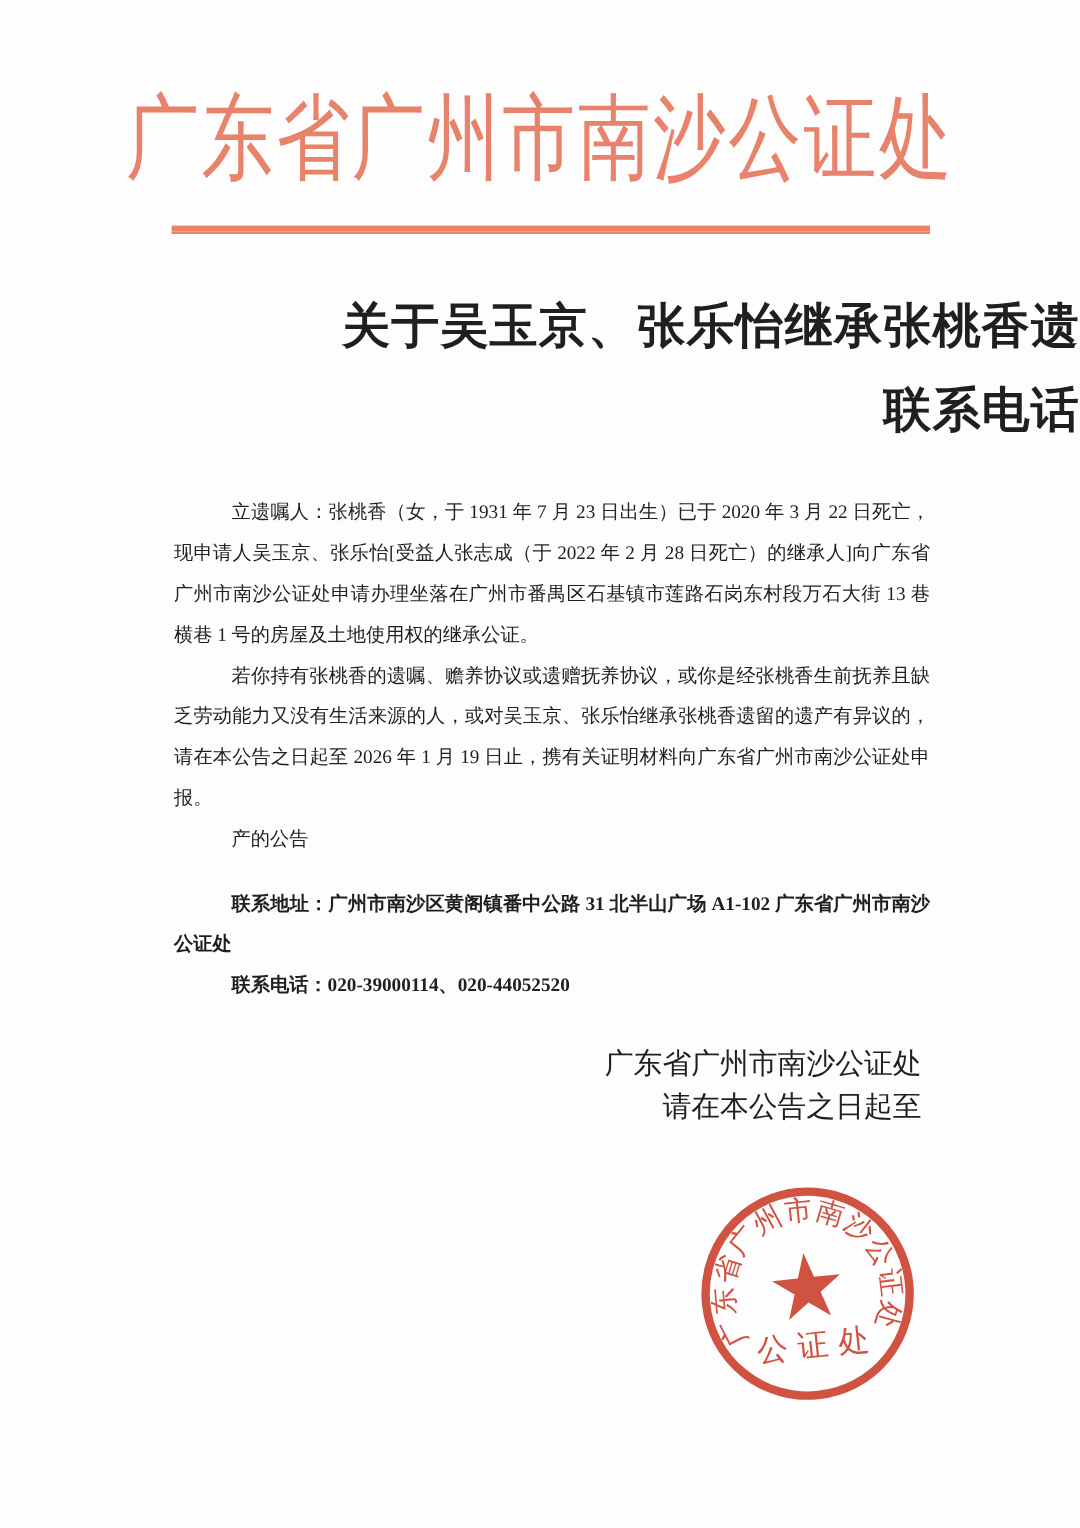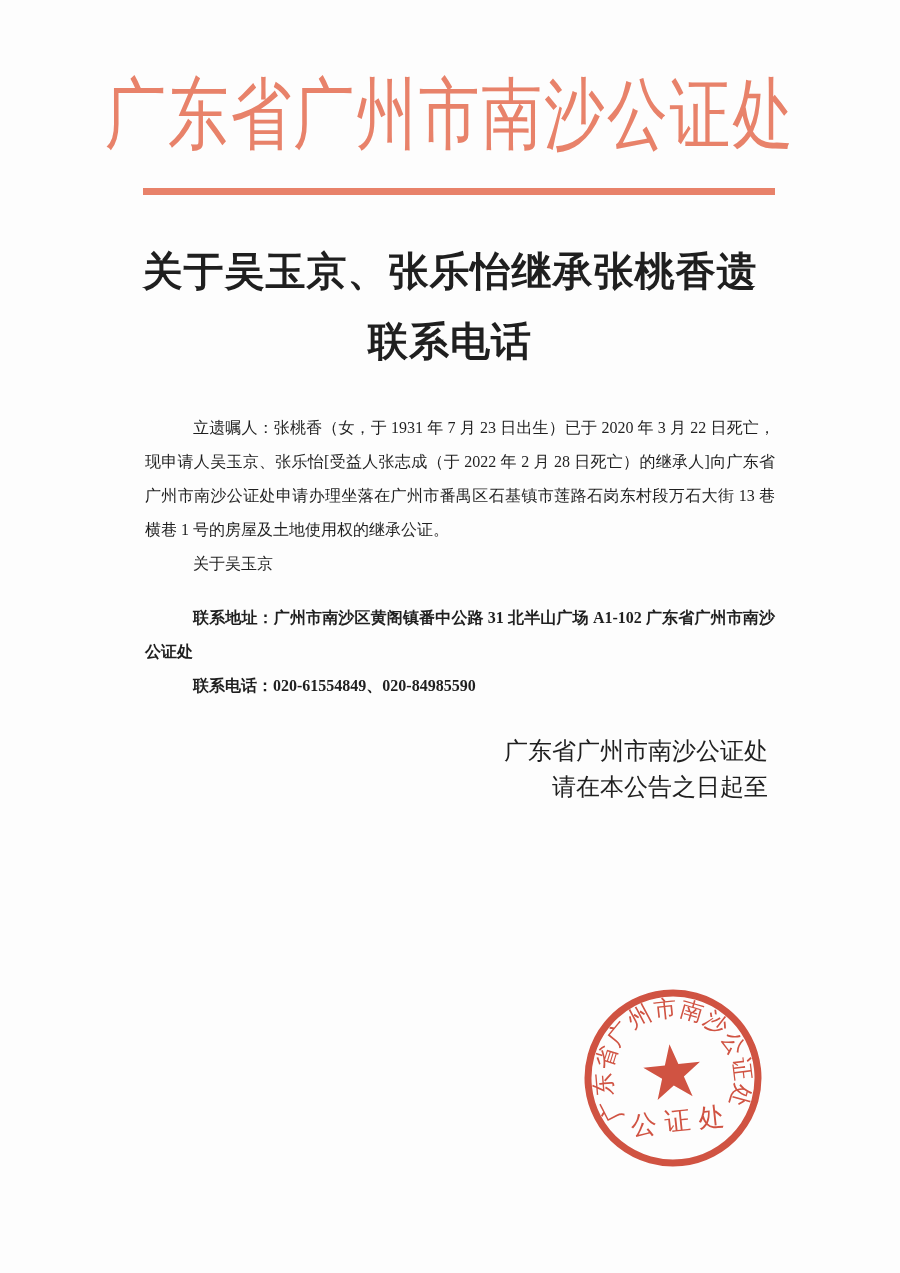--- a/index.html
+++ b/index.html
@@ -35,21 +35,21 @@
     margin: 54px 0 0 143px;
     width: 632px;
     height: 2px;
     border-top: 5px solid #e8826a;
     border-bottom: 2px solid #e8826a;
   }
 
   
   .notice-title {
     margin-top: 42px;
-    text-align: center;
+    text-align: right;
     font-weight: bold;
     font-size: 40px;
     line-height: 70px;
     letter-spacing: 1px;
   }
 
   
   .body-block {
     margin: 34px 0 0 145px;
     width: 630px;
@@ -111,25 +111,26 @@
   </div>
   <div class="divider"></div>
 
   <div class="notice-title">
     <div>关于吴玉京、张乐怡继承张桃香遗</div>
     <div>联系电话</div>
   </div>
 
   <div class="body-block">
     <p class="para">立遗嘱人：张桃香（女，于 1931 年 7 月 23 日出生）已于 2020 年 3 月 22 日死亡，现申请人吴玉京、张乐怡[受益人张志成（于 2022 年 2 月 28 日死亡）的继承人]向广东省广州市南沙公证处申请办理坐落在广州市番禺区石基镇市莲路石岗东村段万石大街 13 巷横巷 1 号的房屋及土地使用权的继承公证。</p>
-    <p class="closing">关于吴玉京</p>
+    <p class="para">若你持有张桃香的遗嘱、赡养协议或遗赠抚养协议，或你是经张桃香生前抚养且缺乏劳动能力又没有生活来源的人，或对吴玉京、张乐怡继承张桃香遗留的遗产有异议的，请在本公告之日起至 2026 年 1 月 19 日止，携有关证明材料向广东省广州市南沙公证处申报。</p>
+    <p class="closing">产的公告</p>
 
     <div class="contact-block">
       <p class="contact-address">联系地址：广州市南沙区黄阁镇番中公路 31 北半山广场 A1-102 广东省广州市南沙公证处</p>
-      <p>联系电话：020-61554849、020-84985590</p>
+      <p>联系电话：020-39000114、020-44052520</p>
     </div>
   </div>
 
   <div class="signature-block">
     <div>广东省广州市南沙公证处</div>
     <div>请在本公告之日起至</div>
   </div>
 
   <div class="stamp">
     <svg viewBox="0 0 200 200" xmlns="http://www.w3.org/2000/svg">

